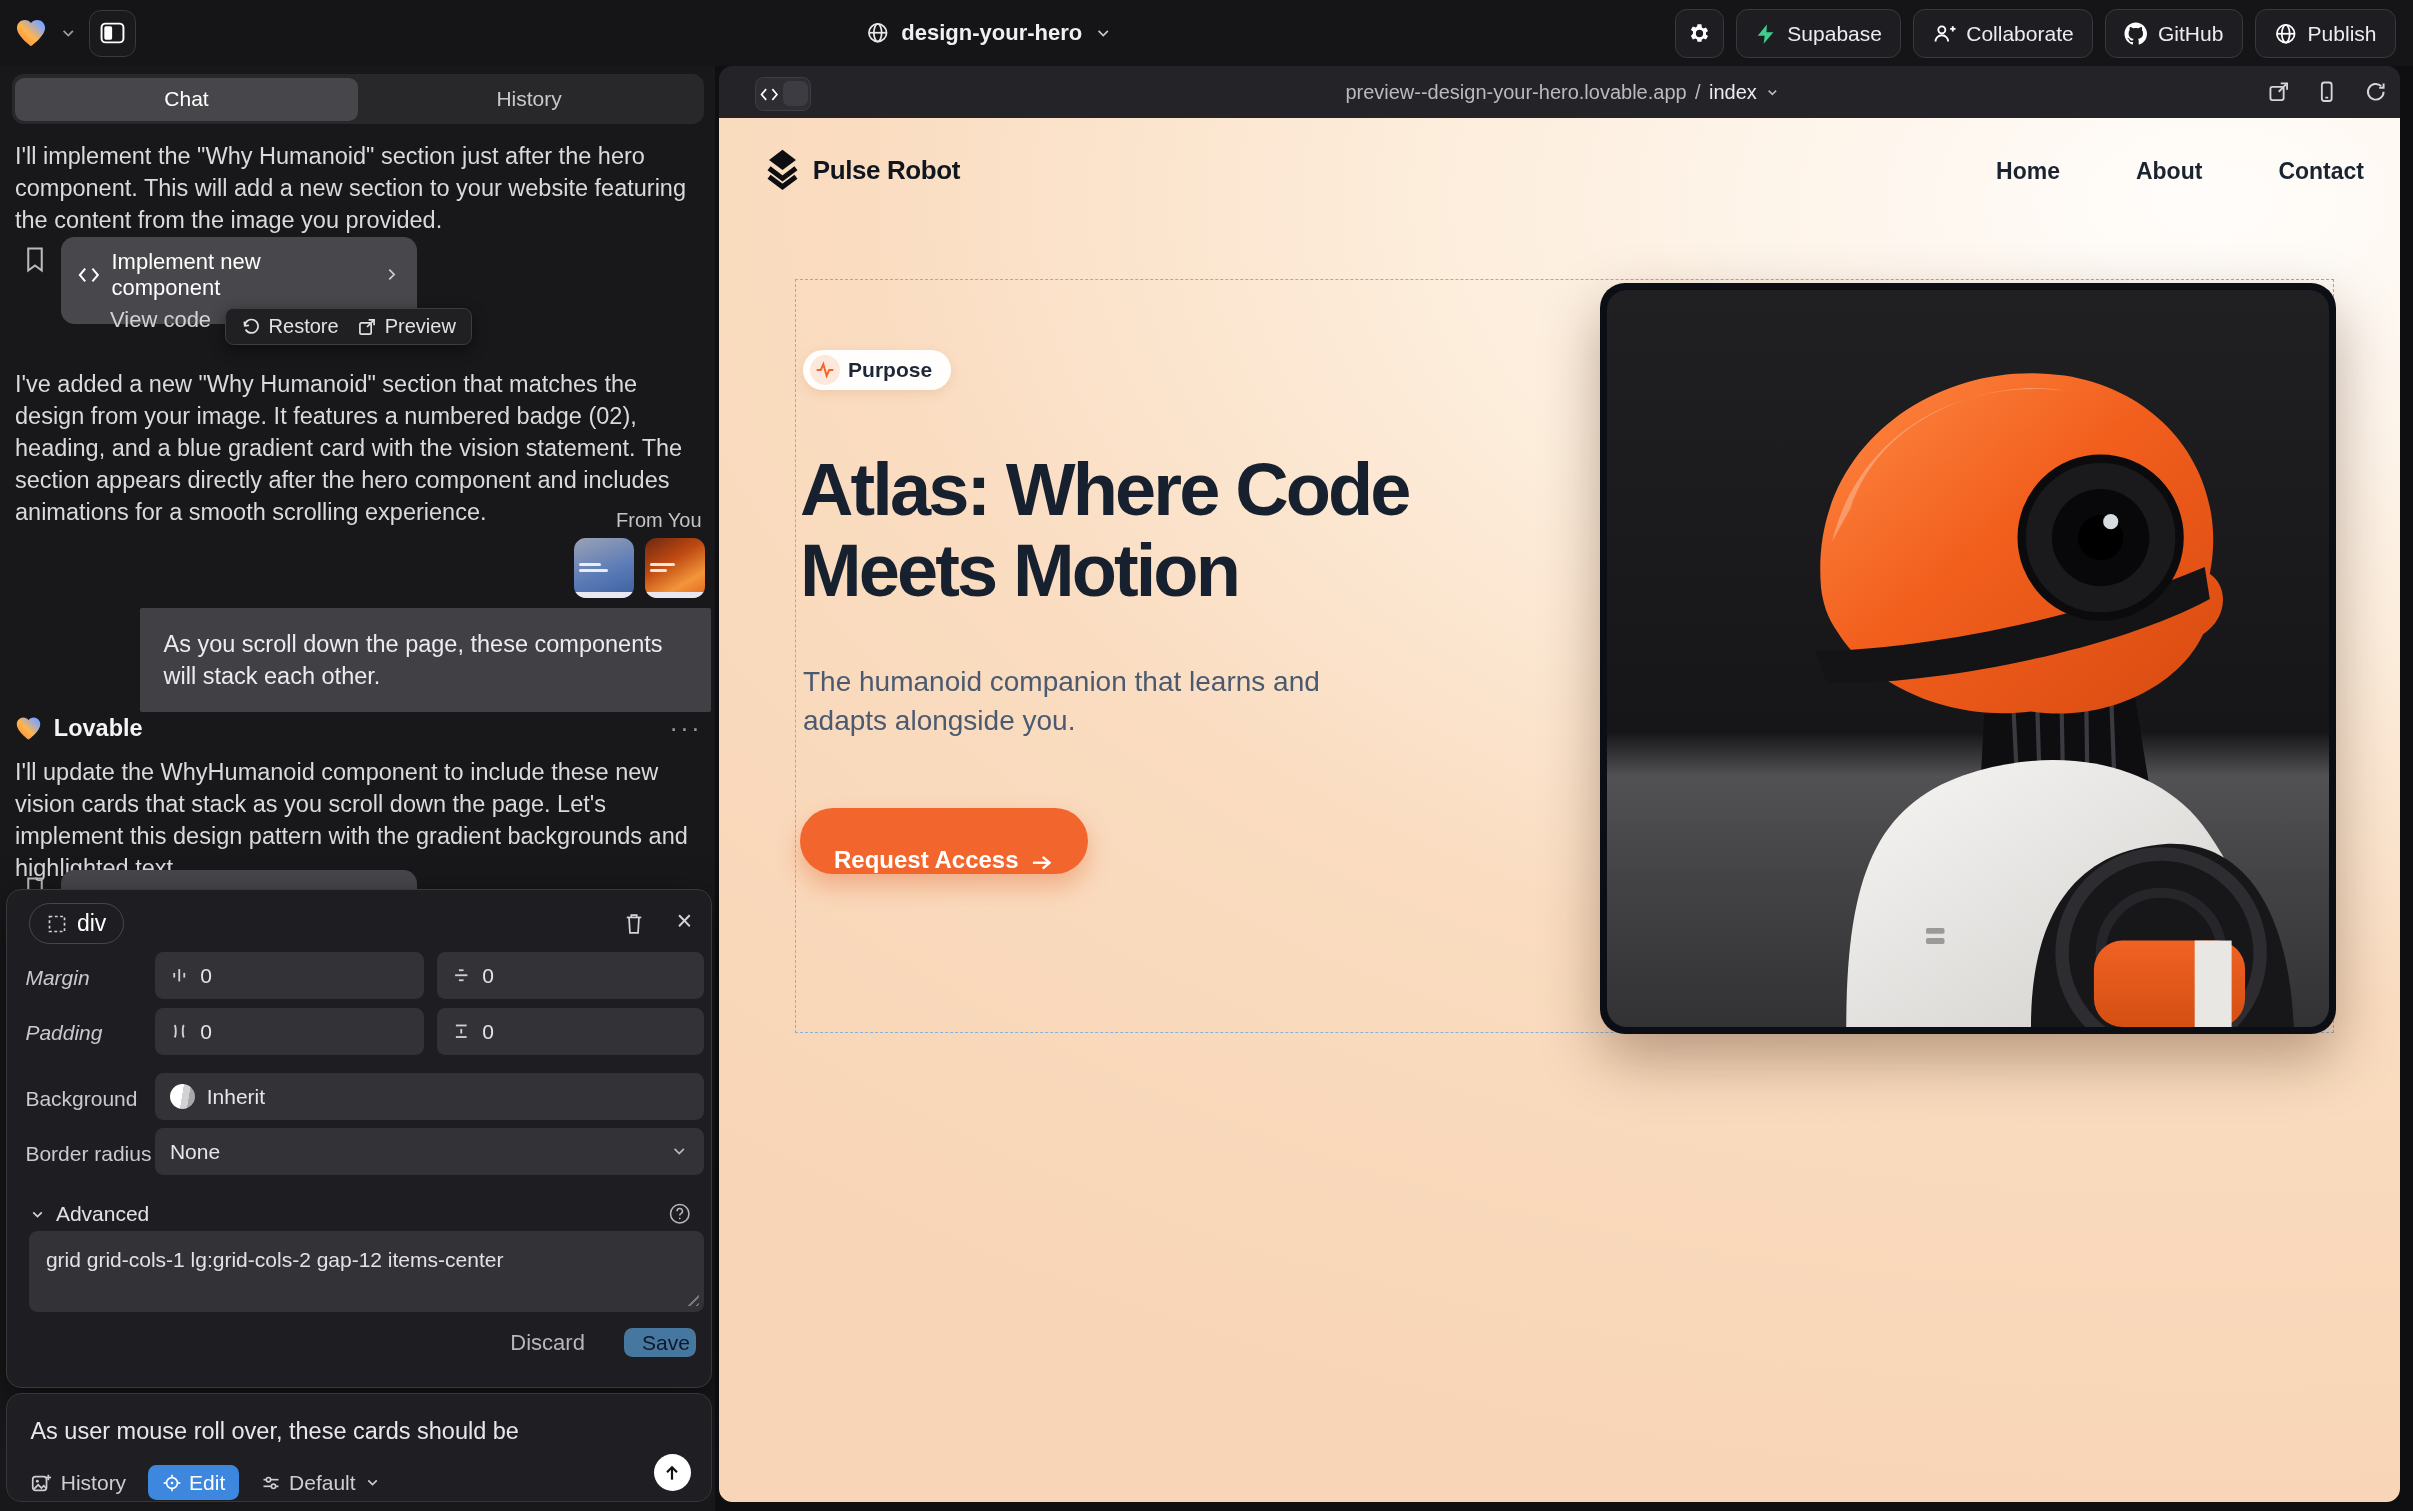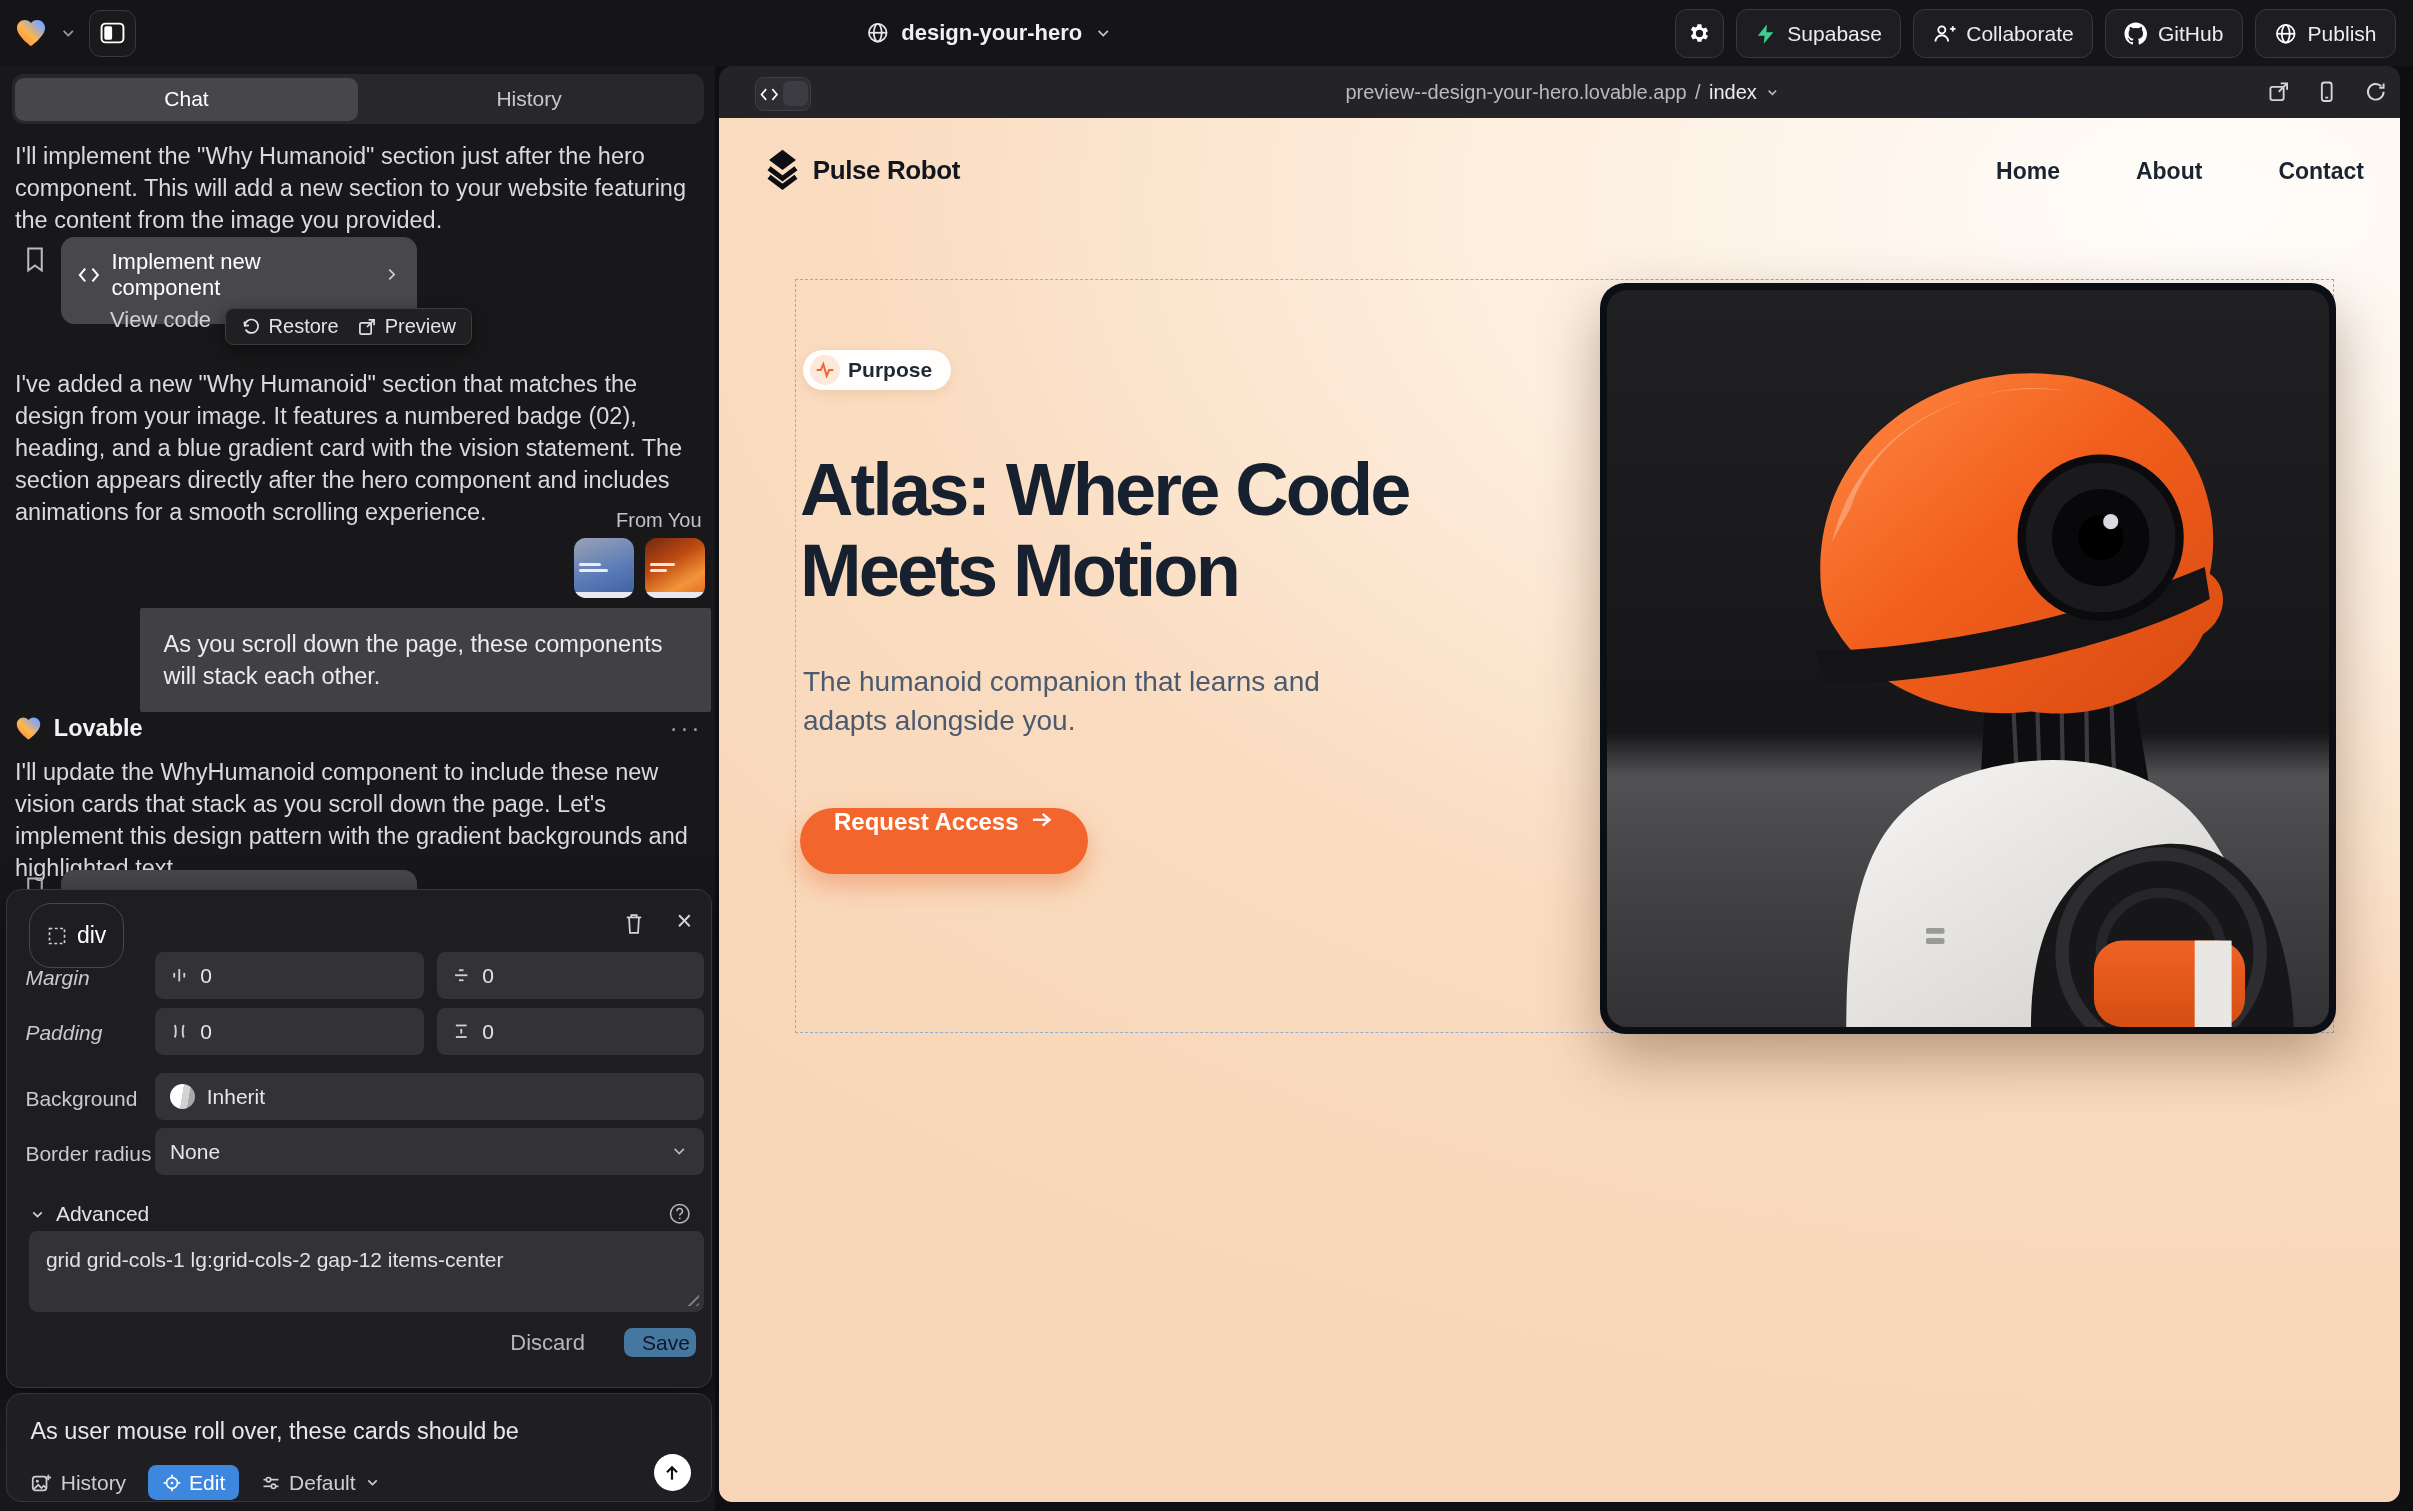--- a/index.html
+++ b/index.html
@@ -34,21 +34,21 @@
   .thumb .cap i{display:block;height:3.4px;background:#fff;opacity:.85;border-radius:1.7px;margin-bottom:2.5px;}
   .thumb .foot{position:absolute;left:0;bottom:0;width:100%;height:5.9px;background:#e9e7f2;}
   .bubble{position:absolute;left:140px;top:542px;width:571px;background:#404045;border-radius:2px;padding:20px 23.5px;box-sizing:border-box;font-size:23.5px;line-height:32px;color:#ececf0;}
   .lov-row{position:absolute;left:15px;top:648px;width:687px;display:flex;align-items:center;gap:11.8px;}
   .lov-name{font-size:23.5px;font-weight:700;color:#f4f4f6;}
   .lov-dots{margin-left:auto;font-size:25px;color:#9a9aa0;letter-spacing:2.5px;}
 
   
   .ghost-card{position:absolute;left:61px;top:804px;width:356px;height:59px;background:#47474c;border-radius:13.4px;}
   .inspector{position:absolute;left:5.9px;top:823px;width:706px;height:499px;background:#1e1e22;border:0.8px solid #38383d;border-radius:15px;box-shadow:0 15px 42px rgba(0,0,0,.55);box-sizing:border-box;}
-  .chip{position:absolute;left:22px;top:13.4px;height:39px;padding:12px 17px;border:0.8px solid #46464c;border-radius:22px;display:flex;align-items:center;gap:10px;font-size:23px;color:#fff;}
+  .chip{position:absolute;left:22px;top:13.4px;height:39px;padding:0 17px;border:0.8px solid #46464c;border-radius:22px;display:flex;align-items:center;gap:10px;font-size:23px;color:#fff;}
   .insp-row-label{position:absolute;left:18.5px;font-size:21px;color:#c9c9ce;}
   .insp-input{position:absolute;height:47px;background:#323237;border-radius:8.4px;display:flex;align-items:center;gap:11.8px;padding:0 15px;box-sizing:border-box;font-size:21px;color:#e6e6ea;}
   .insp-select{justify-content:flex-start;}
   .insp-select .chev{margin-left:auto;}
   .adv-row{position:absolute;left:22px;top:312px;width:663px;display:flex;align-items:center;gap:10px;font-size:21px;color:#e2e2e6;}
   .adv-help{margin-left:auto;}
   .adv-area{position:absolute;left:22px;top:341px;width:675px;height:81px;background:#323237;border:none;border-radius:8.4px;color:#e2e2e6;font-size:21px;font-family:"Liberation Sans",sans-serif;padding:15px 17px;box-sizing:border-box;resize:none;outline:none;line-height:27px;}
   .resize-grip{position:absolute;left:677px;top:401px;width:15px;height:15px;background:repeating-linear-gradient(135deg,transparent 0 3.4px,#77777e 3.4px 5px);clip-path:polygon(100% 0,100% 100%,0 100%);}
   .insp-footer{position:absolute;right:15px;top:438px;display:flex;align-items:center;gap:39px;}
   .discard{font-size:22px;color:#b6b6bb;}
@@ -77,21 +77,21 @@
   .site-nav{position:absolute;left:0;top:0;width:100%;height:126px;}
   .brand{position:absolute;left:45px;top:30px;display:flex;align-items:center;gap:11.8px;}
   .brand-name{font-size:26px;font-weight:800;color:#10161f;letter-spacing:-0.4px;}
   .nav-links{position:absolute;right:52px;top:40px;display:flex;gap:76px;font-size:23px;font-weight:600;color:#1a2330;}
   .sel-box{position:absolute;left:76px;top:161px;width:1539px;height:754px;border:1.7px dashed #8cb0d4;box-sizing:border-box;}
   .badge{position:absolute;left:84px;top:232px;height:40px;padding:0 18.5px 0 6.7px;background:rgba(255,255,255,.96);border-radius:22px;display:flex;align-items:center;gap:8.4px;box-shadow:0 3.4px 11.8px rgba(190,120,70,.18);}
   .badge-ico{width:30px;height:30px;border-radius:50%;background:#fde9db;display:flex;align-items:center;justify-content:center;}
   .badge span{font-size:21px;color:#1d2735;font-weight:600;}
   .hero-h1{position:absolute;left:81px;top:331px;font-size:74px;line-height:81px;font-weight:800;letter-spacing:-2.9px;color:#16202e;}
   .hero-sub{position:absolute;left:84px;top:544px;width:588px;font-size:28px;line-height:39px;color:#4a5a70;}
-  .cta{position:absolute;left:81px;top:690px;height:66px;padding:0 34px;background:#f2662e;border-radius:33px;display:flex;align-items:flex-start;gap:11.8px;color:#fff;font-size:24px;font-weight:600;box-shadow:0 11.8px 25px rgba(226,90,30,.35);}
+  .cta{position:absolute;left:81px;top:690px;height:66px;padding:0 34px;background:#f2662e;border-radius:33px;display:flex;align-items:flex-end;gap:11.8px;color:#fff;font-size:24px;font-weight:600;box-shadow:0 11.8px 25px rgba(226,90,30,.35);}
   .robot-card{position:absolute;left:881px;top:165px;width:736px;height:751px;background:#0b0e14;border-radius:25px;padding:6.7px;box-sizing:border-box;box-shadow:0 25px 59px rgba(60,30,10,.35);}
   .robot-inner{width:100%;height:100%;border-radius:20px;overflow:hidden;}
 </style>
 </head>
 <body>
 
 <div class="topbar">
   <div class="tb-left">
     <span>
       <svg width="32" height="30" viewBox="0 0 34 32">

